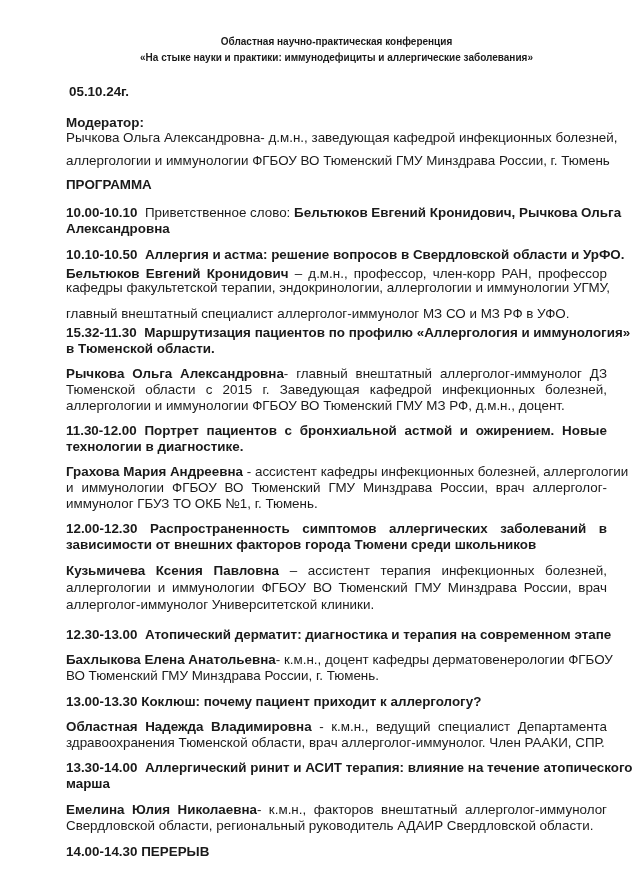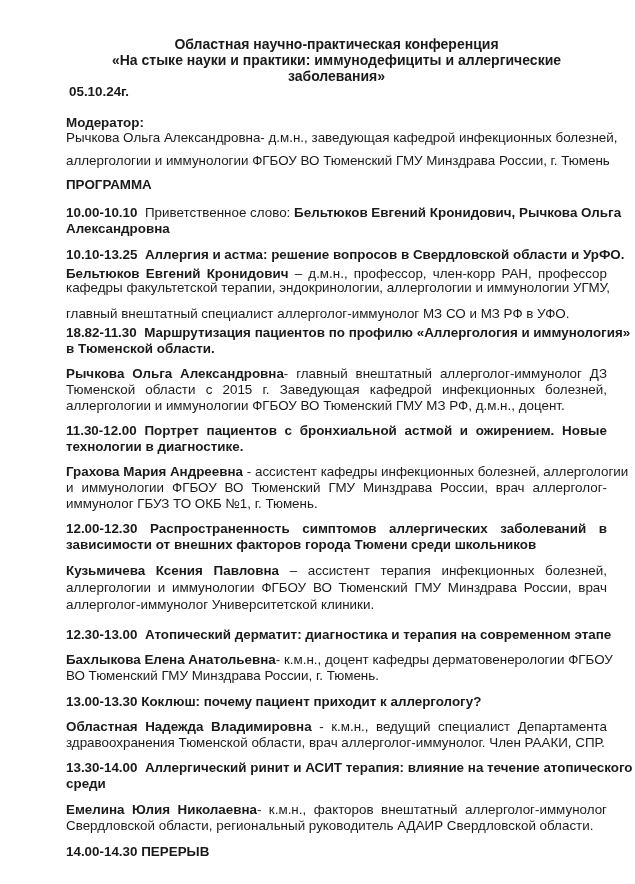--- a/index.html
+++ b/index.html
@@ -1,19 +1,19 @@
 <!DOCTYPE html>
 <html><head>
 <meta charset="utf-8">
 <style>
   html, body { margin: 0; padding: 0; background: #ffffff; }
   body { width: 635px; height: 884px; overflow: hidden; position: relative;
          font-family: "Liberation Sans", sans-serif; color: #1a1a1a; font-size: 13.4px; }
   .page { position: absolute; left: 66px; top: 0; width: 541px; }
-  .title { position: absolute; left: 0; width: 541px; text-align: center; font-weight: bold; font-size: 14px; }
+  .title { position: absolute; left: 0; width: 541px; text-align: center; font-weight: bold; font-size: 10px; }
   .line { position: absolute; left: 0; width: 541px; line-height: 16px; white-space: nowrap; }
   .just { text-align: justify; text-align-last: justify; }
   .b { font-weight: bold; }
   .n { font-weight: normal; }
 </style>
 </head>
 <body>
 
 <div class="page">
 
@@ -29,32 +29,32 @@
   <div class="line b" style="top:177px">ПРОГРАММА</div>
 
   <div class="line just" style="top:205px">
     <span class="b">10.00-10.10</span>&nbsp;
     <span class="n">Приветственное слово:</span>
     <span class="b">Бельтюков Евгений Кронидович, Рычкова Ольга</span>
   </div>
   <div class="line b" style="top:221px">Александровна</div>
 
   <div class="line b" style="top:247px">
-    <span>10.10-13.25</span>&nbsp;
+    <span>10.10-10.50</span>&nbsp;
     <span>Аллергия и астма: решение вопросов в Свердловской области и УрФО.</span>
   </div>
   <div class="line just" style="top:266px">
     <span class="b">Бельтюков Евгений Кронидович</span>
     <span>– д.м.н., профессор, член-корр РАН, профессор</span>
   </div>
   <div class="line just" style="top:280px">кафедры факультетской терапии, эндокринологии, аллергологии и иммунологии УГМУ,</div>
   <div class="line" style="top:306px">главный внештатный специалист аллерголог-иммунолог МЗ СО и МЗ РФ в УФО.</div>
 
   <div class="line b" style="top:325px">
-    <span>18.82-11.30</span>&nbsp;
+    <span>15.32-11.30</span>&nbsp;
     <span>Маршрутизация пациентов по профилю «Аллергология и иммунология»</span>
   </div>
   <div class="line b" style="top:341px">в Тюменской области.</div>
   <div class="line just" style="top:366px">
     <span class="b">Рычкова Ольга Александровна</span><span>- главный внештатный аллерголог-иммунолог ДЗ</span>
   </div>
   <div class="line just" style="top:382px">Тюменской области с 2015 г. Заведующая кафедрой инфекционных болезней,</div>
   <div class="line" style="top:398px">аллергологии и иммунологии ФГБОУ ВО Тюменский ГМУ МЗ РФ, д.м.н., доцент.</div>
 
   <div class="line b just" style="top:423px">
@@ -97,21 +97,21 @@
   <div class="line just" style="top:719px">
     <span class="b">Областная Надежда Владимировна</span>
     <span>- к.м.н., ведущий специалист Департамента</span>
   </div>
   <div class="line" style="top:735px">здравоохранения Тюменской области, врач аллерголог-иммунолог. Член РААКИ, СПР.</div>
 
   <div class="line b" style="top:760px">
     <span>13.30-14.00</span>&nbsp;
     <span>Аллергический ринит и АСИТ терапия: влияние на течение атопического</span>
   </div>
-  <div class="line b" style="top:776px">среди</div>
+  <div class="line b" style="top:776px">марша</div>
   <div class="line just" style="top:802px">
     <span class="b">Емелина Юлия Николаевна</span><span>- к.м.н., факторов внештатный аллерголог-иммунолог</span>
   </div>
   <div class="line" style="top:818px">Свердловской области, региональный руководитель АДАИР Свердловской области.</div>
 
   <div class="line b" style="top:844px">
     <span>14.00-14.30</span>
     <span>ПЕРЕРЫВ</span>
   </div>
 

